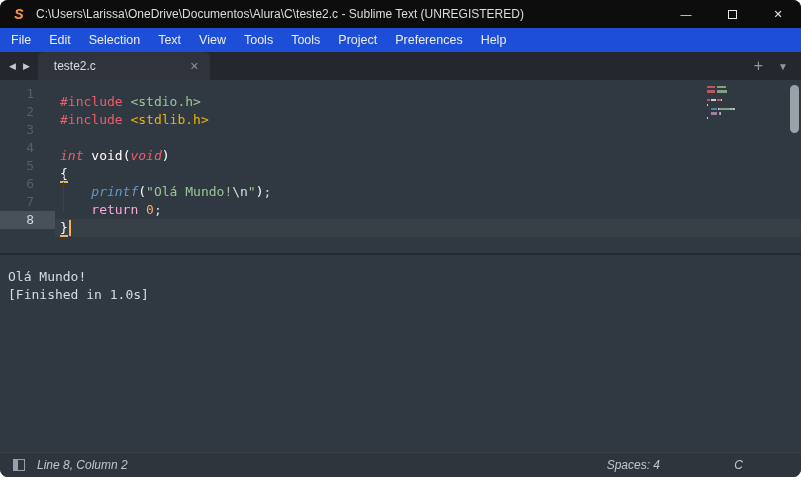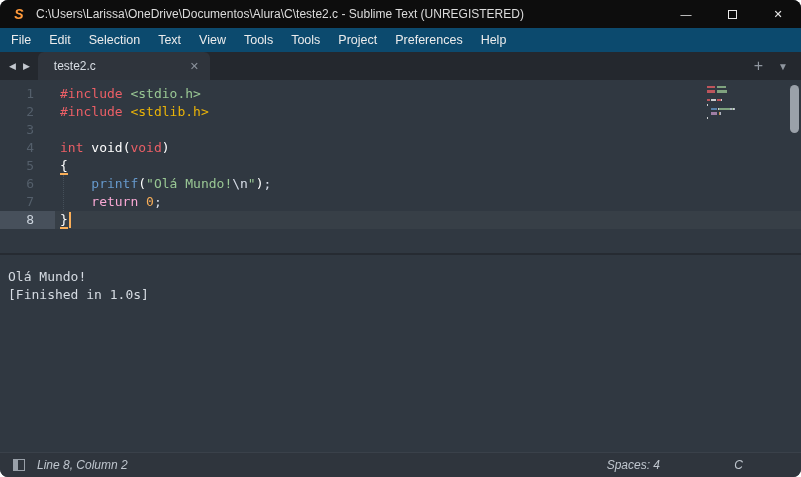--- a/index.html
+++ b/index.html
@@ -11,21 +11,21 @@
   .titlebar { flex:0 0 28px; background:#0d0d0d; display:flex; align-items:center;
               color:#dcdcdc; font-size:12px; }
   .logo { width:16px; margin:0 9px 0 11px; color:#ff9a3c; font-weight:bold;
           font-style:italic; font-size:14px; line-height:16px; text-align:center; }
   .win-controls { margin-left:auto; display:flex; height:100%; }
   .win-btn { width:46px; display:flex; align-items:center; justify-content:center;
              color:#eaeaea; font-size:11px; }
   .max-box { width:9px; height:9px; border:1px solid #eaeaea; display:inline-block; }
 
   
-  .menubar { flex:0 0 24px; background:#0c4a6e; display:flex; align-items:stretch;
+  .menubar { flex:0 0 24px; background:#1d4ed8; display:flex; align-items:stretch;
              color:#ececec; font-size:12.5px; padding-left:2px; }
   .menu-item { padding:0 9px; display:flex; align-items:center; cursor:default; }
 
   
   .tabbar { flex:0 0 28px; background:#24282e; display:flex; align-items:flex-end; }
   .tab-nav { height:28px; display:flex; align-items:center; gap:7px; padding:0 8px 0 9px;
              color:#c3c8cf; font-size:9px; }
   .tab { height:28px; width:172px; background:#2f343c; border-radius:6px 6px 0 0;
          display:flex; align-items:center; color:#d9dee5; font-size:12px;
          padding:0 11px 0 16px; }
@@ -34,24 +34,24 @@
                  padding-right:13px; height:28px; color:#8f969f; }
   .plus { font-size:16px; font-weight:400; }
   .tab-list { font-size:10px; }
 
   
   .editor { flex:0 0 173px; position:relative; display:flex; overflow:hidden;
             font-family:"DejaVu Sans Mono", monospace; font-size:13px; line-height:18px; }
   .gutter { flex:0 0 55px; padding-top:5px; }
   .gutter-row { height:18px; text-align:right; padding-right:21px; color:#545f6b; }
   .gutter-row.active { background:#47505b; color:#ccd4dd; }
-  .code { flex:1; padding-top:5px; position:relative; }
+  .code { flex:1; padding-top:13px; position:relative; }
   .code-row { height:18px; white-space:pre; padding-left:5px; }
   .code-row.active { background:rgba(255,255,255,0.035); }
-  .tok-i { }
+  .tok-i { font-style:italic; }
   .tok-u { border-bottom:2px solid #f9ae58; }
   .caret { display:inline-block; width:2px; height:16px; background:#f9ae58;
            vertical-align:middle; margin:-2px 0 0 1px; }
   .indent-guide { position:absolute; left:8px; top:95px; height:36px;
                   border-left:1px dotted #454f59; }
   .minimap { position:absolute; left:707px; top:6px; width:80px; height:60px; }
   .scroll-puck { position:absolute; right:2px; top:5px; width:9px; height:48px;
                  border-radius:5px; background:#9aa1a9; }
 
   

